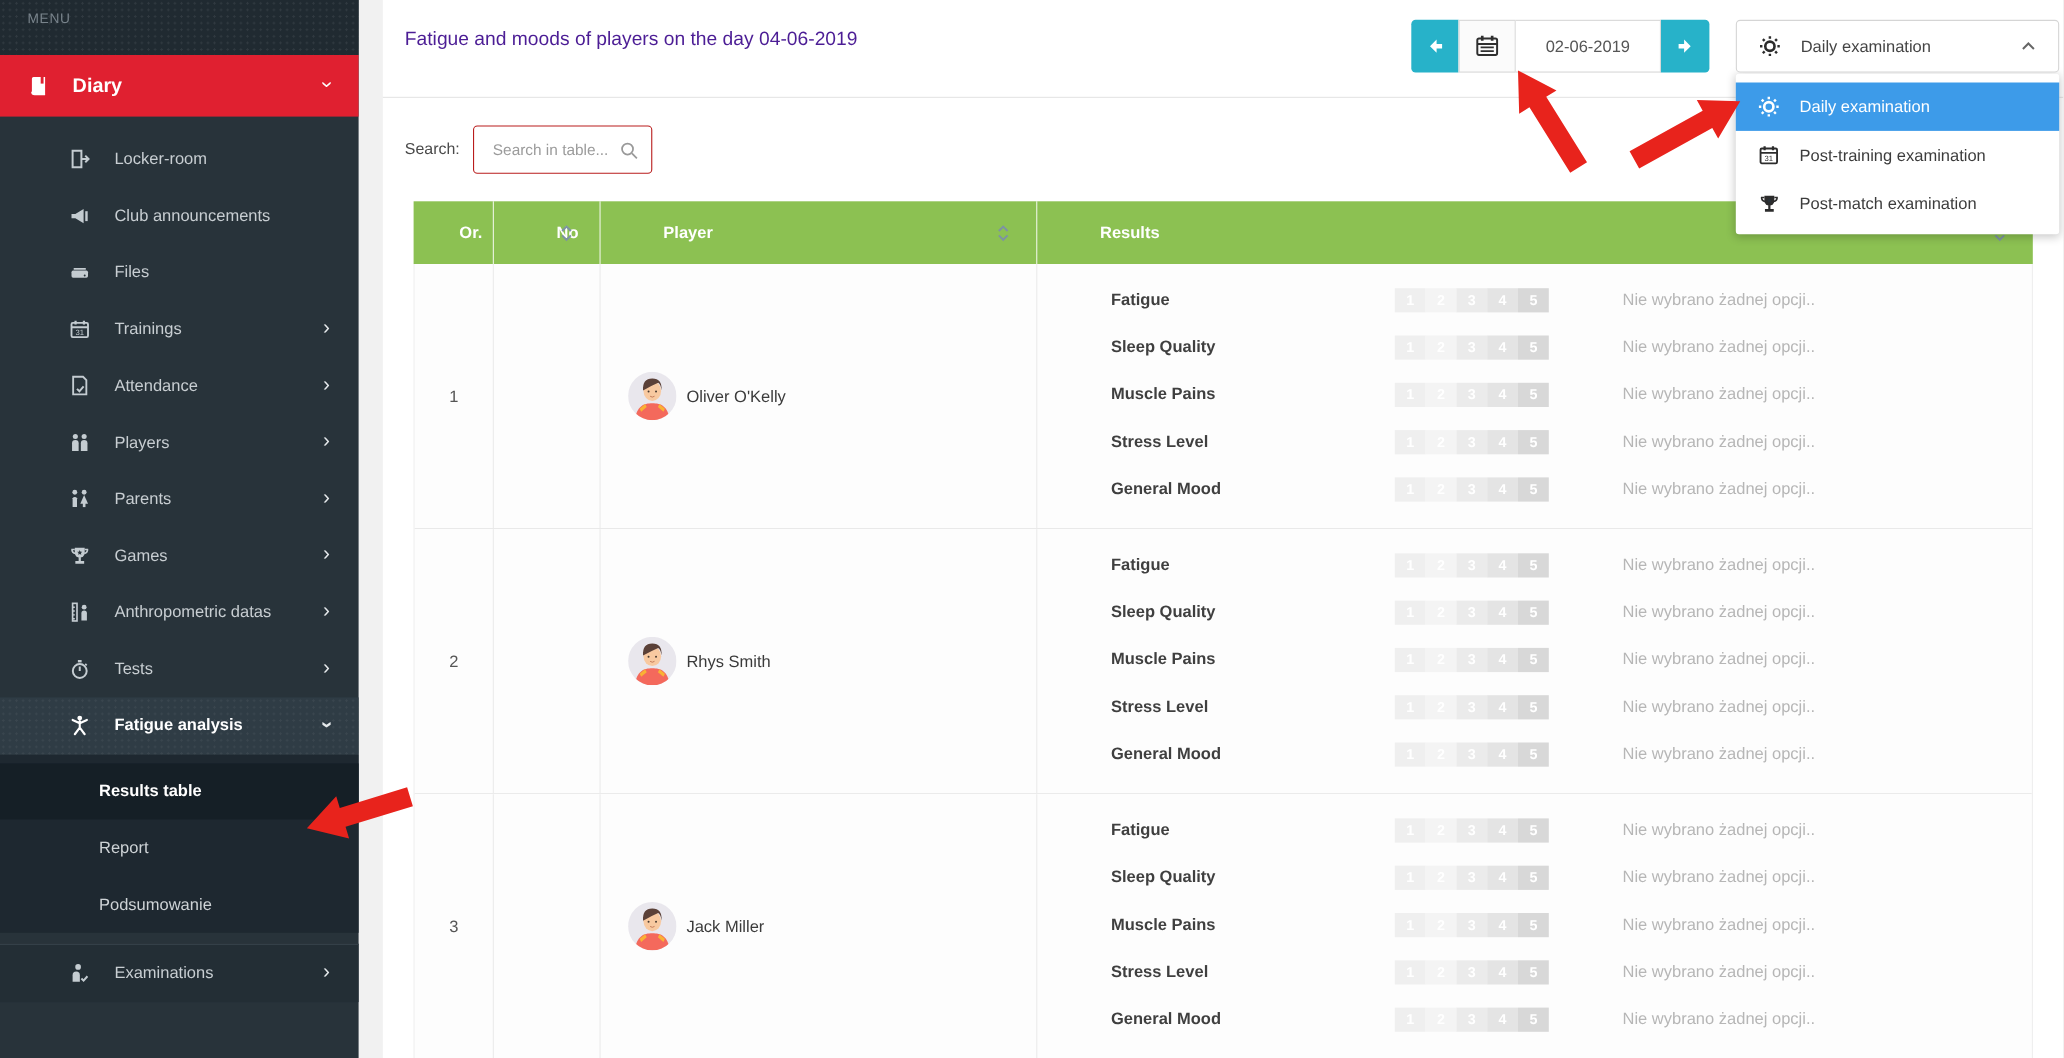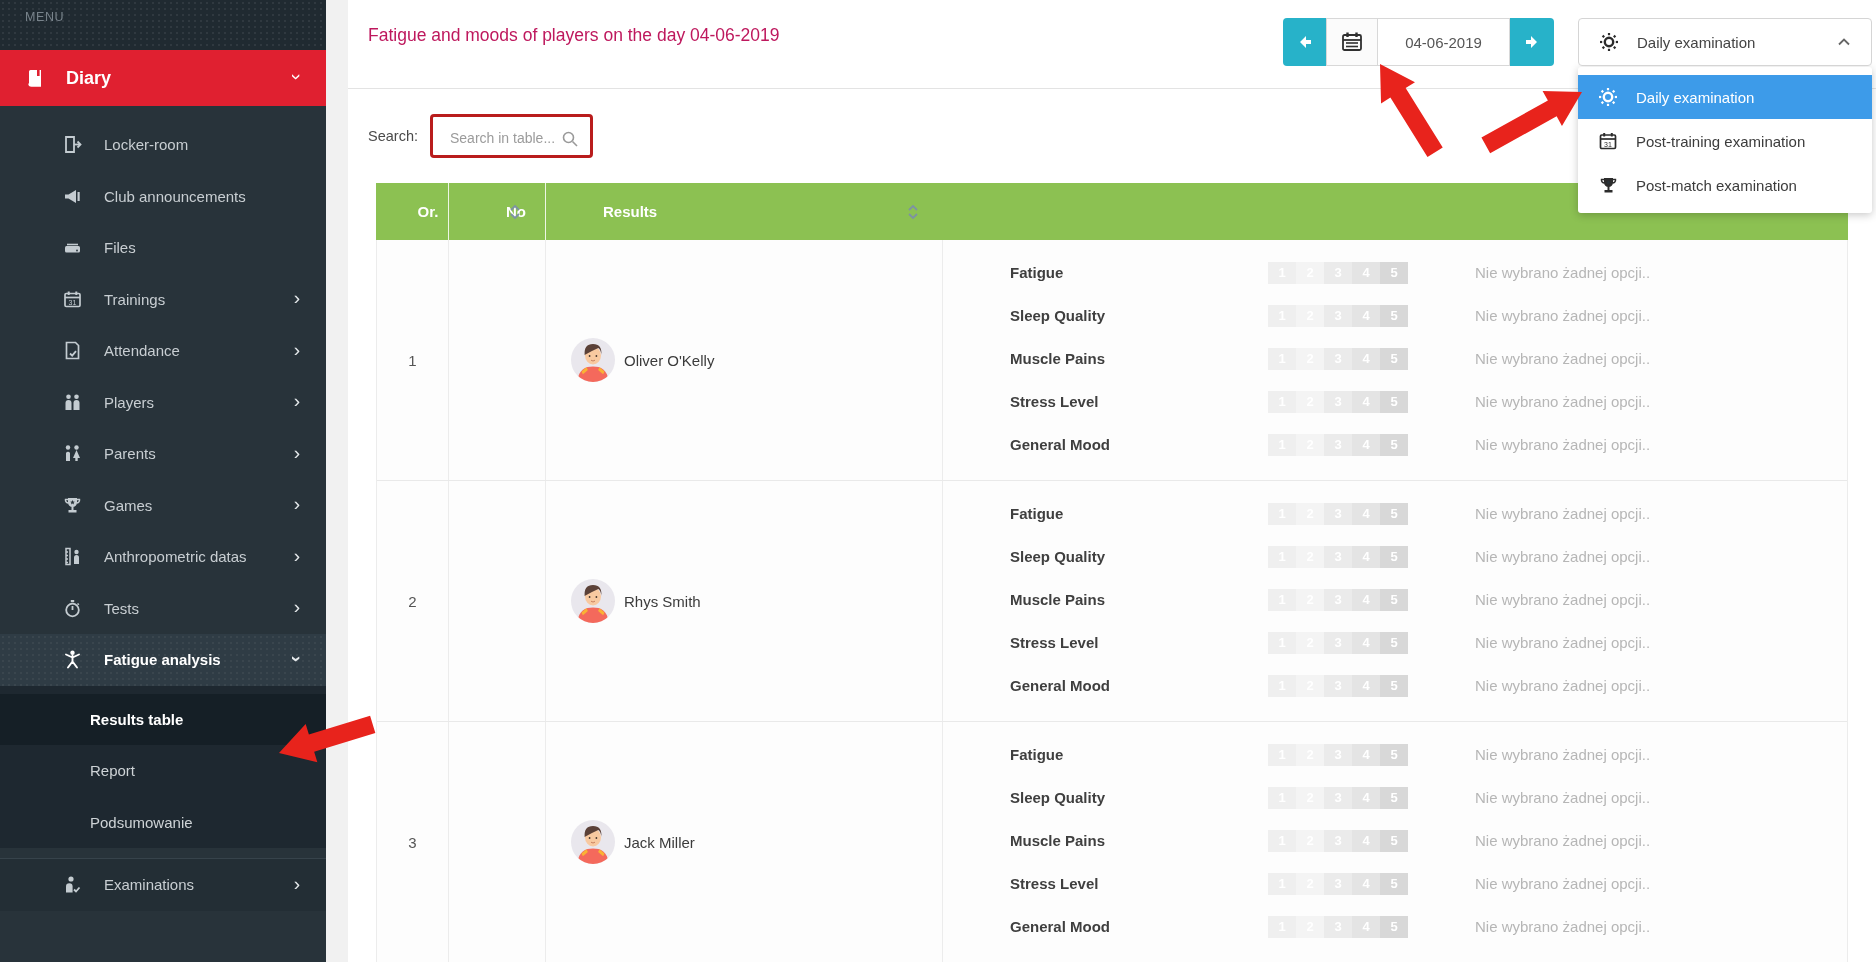--- a/index.html
+++ b/index.html
@@ -23,21 +23,21 @@
   .s-item.active{background:#2f3c45;background-image:radial-gradient(rgba(255,255,255,.05) 1px,transparent 1px);background-size:6px 6px;color:#fff;font-weight:bold;}
   .s-item.active .s-icon{color:#fff;}
   .submenu{background:#1e2830;padding-top:8px;}
   .sub-item{height:51.5px;display:flex;align-items:center;padding-left:90px;color:#ced3d6;font-size:15px;cursor:pointer;}
   .sub-item.active{background:#151f26;color:#fff;font-weight:bold;}
   .exams{margin-top:10px;border-top:1px solid #37434b;background:#232e35;}
   svg{display:block;}
 
   
   .topbar{position:absolute;left:348px;top:0;width:1528px;height:88px;background:#fff;border-bottom:1px solid #e3e3e3;}
-  .page-title{position:absolute;left:368px;top:25px;font-size:17.5px;color:#be185d;}
+  .page-title{position:absolute;left:368px;top:25px;font-size:17.5px;color:#4c1d95;}
   .dp-btn{position:absolute;top:18px;height:48px;box-sizing:border-box;display:flex;align-items:center;justify-content:center;cursor:pointer;}
   .dp-prev{left:1283px;width:43px;background:#27b2c9;border-radius:4px 0 0 4px;}
   .dp-cal{left:1326px;width:52px;background:#fbfbfb;border:1px solid #d8d8d8;}
   .dp-date{left:1378px;width:132px;background:#fff;border:1px solid #d8d8d8;border-left:none;font-size:15px;color:#565656;}
   .dp-next{left:1510px;width:44px;background:#27b2c9;border-radius:0 4px 4px 0;}
 
   .exam-select{position:absolute;left:1578px;top:18px;width:294px;height:48px;box-sizing:border-box;background:#fff;
     border:1px solid #d5d5d5;border-radius:4px;display:flex;align-items:center;cursor:pointer;z-index:31;}
   .exam-select .es-icon{margin-left:20px;width:20px;height:20px;color:#2c2c2c;}
   .exam-select .es-label{margin-left:18px;font-size:15px;color:#444;}
@@ -47,21 +47,21 @@
     box-shadow:0 2px 9px rgba(0,0,0,.22);padding:8px 0 6px;z-index:30;}
   .menu-item{height:44px;display:flex;align-items:center;font-size:15px;color:#3c3c3c;cursor:pointer;}
   .menu-item .mi-icon{margin-left:20px;width:20px;height:20px;color:#2c2c2c;flex:0 0 20px;}
   .menu-item .mi-label{margin-left:18px;}
   .menu-item.selected{background:#3d9be9;color:#fff;}
   .menu-item.selected .mi-icon{color:#fff;}
 
   
   .card{position:absolute;left:348px;top:89px;width:1528px;height:873px;background:#fff;}
   .search-label{position:absolute;left:368px;top:128px;font-size:14.5px;color:#4a4a4a;}
-  .search-box{position:absolute;left:430px;top:114px;width:163px;height:44px;box-sizing:border-box;border:3px solid #b91c1c;border-radius:4px;background:#fff;}
+  .search-box{position:absolute;left:430px;top:114px;width:163px;height:44px;box-sizing:border-box;border:1px solid #b91c1c;border-radius:4px;background:#fff;}
   .search-box input{border:none;outline:none;background:transparent;width:115px;margin:12px 0 0 15px;font-size:14px;color:#555;font-family:"Liberation Sans",sans-serif;}
   .search-box input::placeholder{color:#9b9b9b;}
   .search-box .mag{position:absolute;right:11px;top:13px;width:18px;height:18px;color:#999;}
 
   
   .ftable{position:absolute;left:376px;top:183px;width:1472px;}
   .thead{height:57px;background:#8cc152;display:grid;grid-template-columns:73px 97px 397px 905px;}
   .th{position:relative;display:flex;align-items:center;color:#fff;font-weight:bold;font-size:15px;border-right:1px solid rgba(255,255,255,.85);padding-left:25px;box-sizing:border-box;margin-left:32px;}
   .th:first-child{justify-content:center;padding-left:0;}
   .th:last-child{border-right:none;}
@@ -269,21 +269,21 @@
   <div class="dp-btn dp-cal">
     <svg width="24" height="24" viewBox="0 0 24 24">
       <rect x="3" y="5" width="18" height="15" rx="1.5" fill="none" stroke="#2f2f2f" stroke-width="1.8"></rect>
       <line x1="3" y1="10" x2="21" y2="10" stroke="#2f2f2f" stroke-width="1.8"></line>
       <line x1="7.5" y1="2.5" x2="7.5" y2="7" stroke="#2f2f2f" stroke-width="2.4"></line>
       <line x1="16.5" y1="2.5" x2="16.5" y2="7" stroke="#2f2f2f" stroke-width="2.4"></line>
       <line x1="6" y1="13" x2="18" y2="13" stroke="#2f2f2f" stroke-width="1.6"></line>
       <line x1="6" y1="16.5" x2="18" y2="16.5" stroke="#2f2f2f" stroke-width="1.6"></line>
     </svg>
   </div>
-  <div class="dp-btn dp-date">04-06-2019</div>
+  <div class="dp-btn dp-date">02-06-2019</div>
   <div class="dp-btn dp-next">
     <svg width="20" height="20" viewBox="0 0 20 20">
         <path d="M9 4l6 6-6 6v-4H4V8h5z" fill="#ffffff"></path>
       </svg>
   </div>
 
   <div class="exam-select">
     <span class="es-icon">
         <svg width="20" height="20" viewBox="0 0 20 20">
           <circle cx="10" cy="10" r="4.2" fill="none" stroke="currentColor" stroke-width="2.4"></circle>
@@ -365,20 +365,27 @@
           <span>Or.</span>
         </div>
         <div class="th">
           <span>No</span>
           <svg class="sort" viewBox="0 0 12 18">
             <polyline points="2,7 6,3 10,7" fill="none" stroke="currentColor" stroke-width="1.8"></polyline>
             <polyline points="2,11 6,15 10,11" fill="none" stroke="currentColor" stroke-width="1.8"></polyline>
           </svg>
         </div>
         <div class="th">
+          <span>Player</span>
+          <svg class="sort" viewBox="0 0 12 18">
+            <polyline points="2,7 6,3 10,7" fill="none" stroke="currentColor" stroke-width="1.8"></polyline>
+            <polyline points="2,11 6,15 10,11" fill="none" stroke="currentColor" stroke-width="1.8"></polyline>
+          </svg>
+        </div>
+        <div class="th">
           <span>Results</span>
           <svg class="sort" viewBox="0 0 12 18">
             <polyline points="2,7 6,3 10,7" fill="none" stroke="currentColor" stroke-width="1.8"></polyline>
             <polyline points="2,11 6,15 10,11" fill="none" stroke="currentColor" stroke-width="1.8"></polyline>
           </svg>
         </div>
       </div>
     <div class="tbody" id="table-body">
         <div class="trow">
           <div class="td td-or">1</div>

